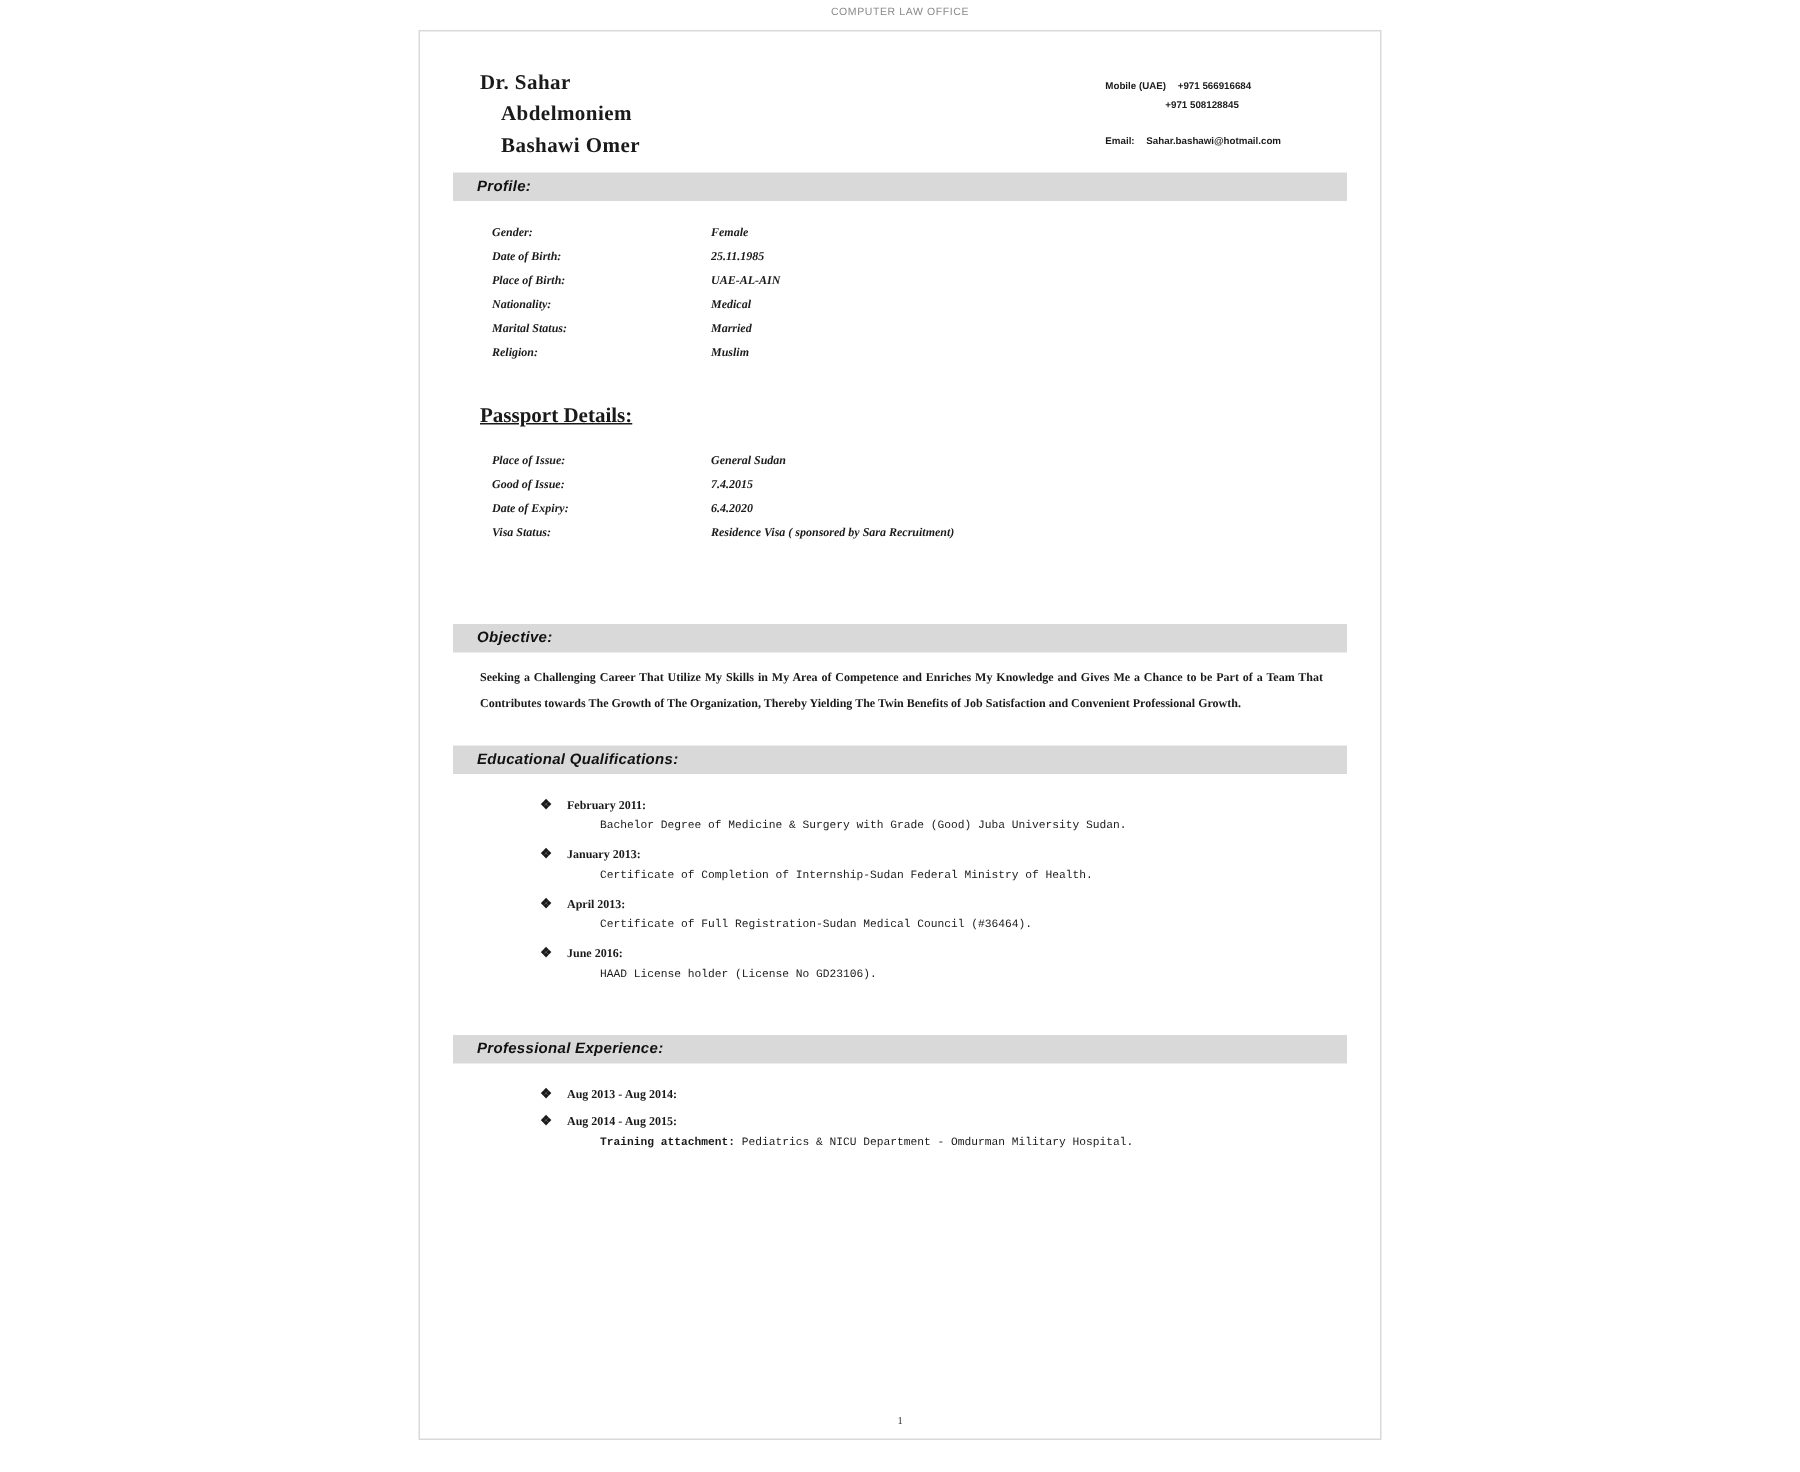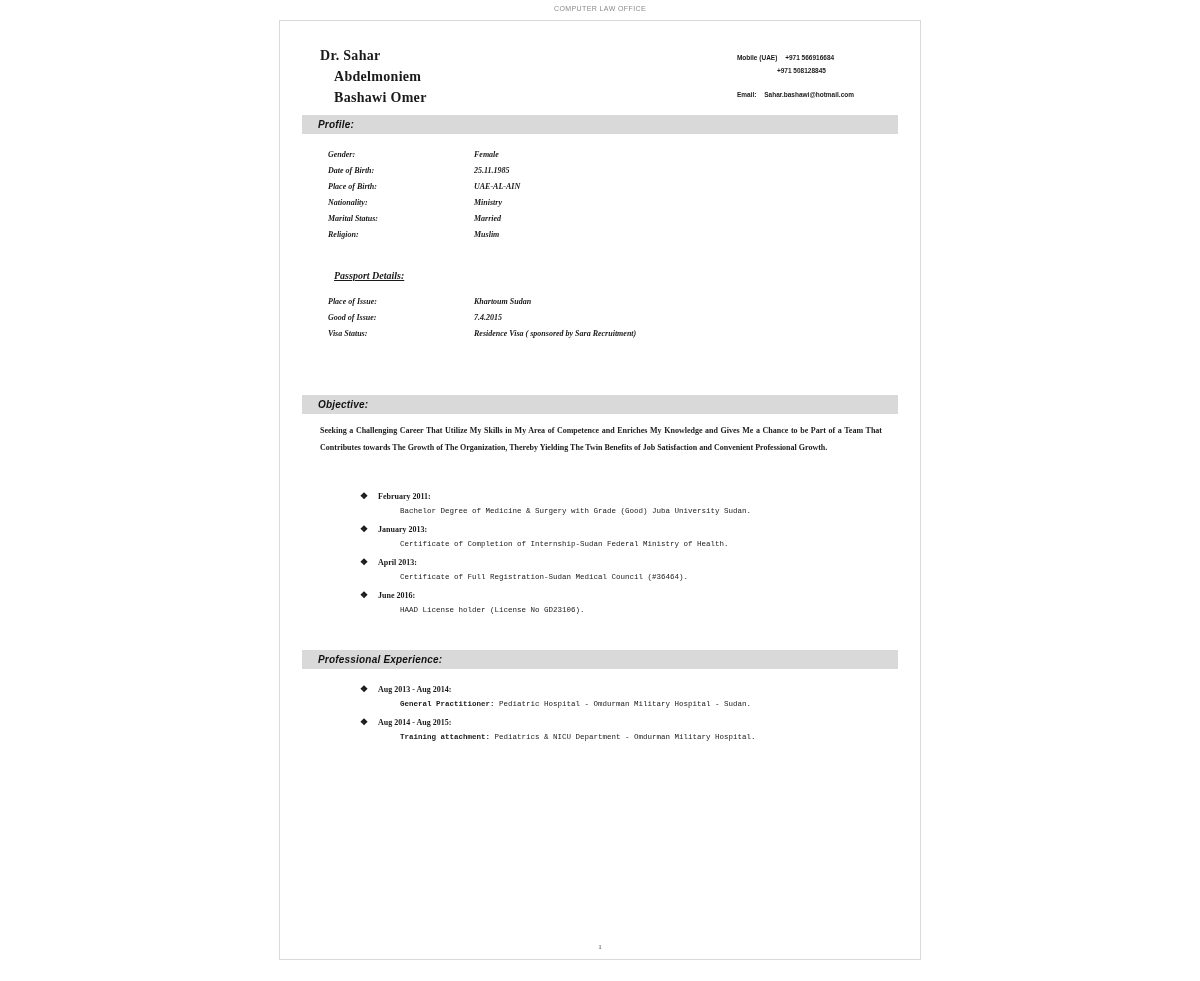--- a/index.html
+++ b/index.html
@@ -115,25 +115,24 @@
     line-height: 11px;
   }
   .kv-key { width: 146px; }
   .kv-val { font-weight: normal; }
 
   .spacer-20 { height: 20px; }
   .spacer-28 { height: 28px; }
   .spacer-10 { height: 10px; }
 
   .passport-head {
-    margin: 0 0 0 32px;
-    font-family: "Liberation Serif", serif;
-    font-weight: bold;
-    font-style: italic;
-    font-size: 10px;
+    margin: 0 0 0 18px;
+    font-family: "Liberation Serif", serif;
+    font-weight: bold;
+    font-size: 14px;
     color: #1a1a1a;
     text-decoration: underline;
   }
 
   .objective-text {
     margin: 8px 16px 0 18px;
     font-family: "Liberation Serif", serif;
     font-weight: bold;
     font-size: 8px;
     color: #1a1a1a;
@@ -228,64 +227,71 @@
           <tr>
             <td class="kv-key">Date of Birth:</td>
             <td class="kv-val">25.11.1985</td>
           </tr>
           <tr>
             <td class="kv-key">Place of Birth:</td>
             <td class="kv-val">UAE-AL-AIN</td>
           </tr>
           <tr>
             <td class="kv-key">Nationality:</td>
-            <td class="kv-val">Ministry</td>
+            <td class="kv-val">Medical</td>
           </tr>
           <tr>
             <td class="kv-key">Marital Status:</td>
             <td class="kv-val">Married</td>
           </tr>
           <tr>
             <td class="kv-key">Religion:</td>
             <td class="kv-val">Muslim</td>
           </tr>
         </tbody>
       </table>
 
       <div class="spacer-28"></div>
 
       <div class="passport-head">Passport Details:</div>
 
       <table class="kv-table">
         <tbody>
           <tr>
             <td class="kv-key">Place of Issue:</td>
-            <td class="kv-val">Khartoum Sudan</td>
+            <td class="kv-val">General Sudan</td>
           </tr>
           <tr>
             <td class="kv-key">Good of Issue:</td>
             <td class="kv-val">7.4.2015</td>
           </tr>
           <tr>
+            <td class="kv-key">Date of Expiry:</td>
+            <td class="kv-val">6.4.2020</td>
+          </tr>
+          <tr>
             <td class="kv-key">Visa Status:</td>
             <td class="kv-val">Residence Visa ( sponsored by Sara Recruitment)</td>
           </tr>
         </tbody>
       </table>
 
       <div class="spacer-28"></div>
       <div class="spacer-10"></div>
 
       <div class="bar objective">
         <span class="bar-title">Objective:</span>
       </div>
       <div class="objective-text">Seeking a Challenging Career That Utilize My Skills in My Area of Competence and Enriches My Knowledge and Gives Me a Chance to be Part of a Team That Contributes towards The Growth of The Organization, Thereby Yielding The Twin Benefits of Job Satisfaction and Convenient Professional Growth.</div>
 
       <div class="spacer-20"></div>
 
+      <div class="bar">
+        <span class="bar-title">Educational Qualifications:</span>
+      </div>
 
       <ul class="bullet-list">
         <li class="bullet-item">
           <div class="bullet-head">
             <span class="marker">❖</span>
             <span>February 2011:</span>
           </div>
           <div class="bullet-sub">Bachelor Degree of Medicine &amp; Surgery with Grade (Good) Juba University Sudan.</div>
         </li>
         <li class="bullet-item">
@@ -315,23 +321,20 @@
 
       <div class="bar">
         <span class="bar-title">Professional Experience:</span>
       </div>
 
       <ul class="bullet-list">
         <li class="bullet-item">
           <div class="bullet-head">
             <span class="marker">❖</span>
             <span>Aug 2013 - Aug 2014:</span>
-          </div>
-          <div class="bullet-sub">
-            <span class="strong">General Practitioner:</span><span> Pediatric Hospital - Omdurman Military Hospital - Sudan.</span>
           </div>
         </li>
         <li class="bullet-item">
           <div class="bullet-head">
             <span class="marker">❖</span>
             <span>Aug 2014 - Aug 2015:</span>
           </div>
           <div class="bullet-sub">
             <span class="strong">Training attachment:</span><span> Pediatrics &amp; NICU Department - Omdurman Military Hospital.</span>
           </div>

